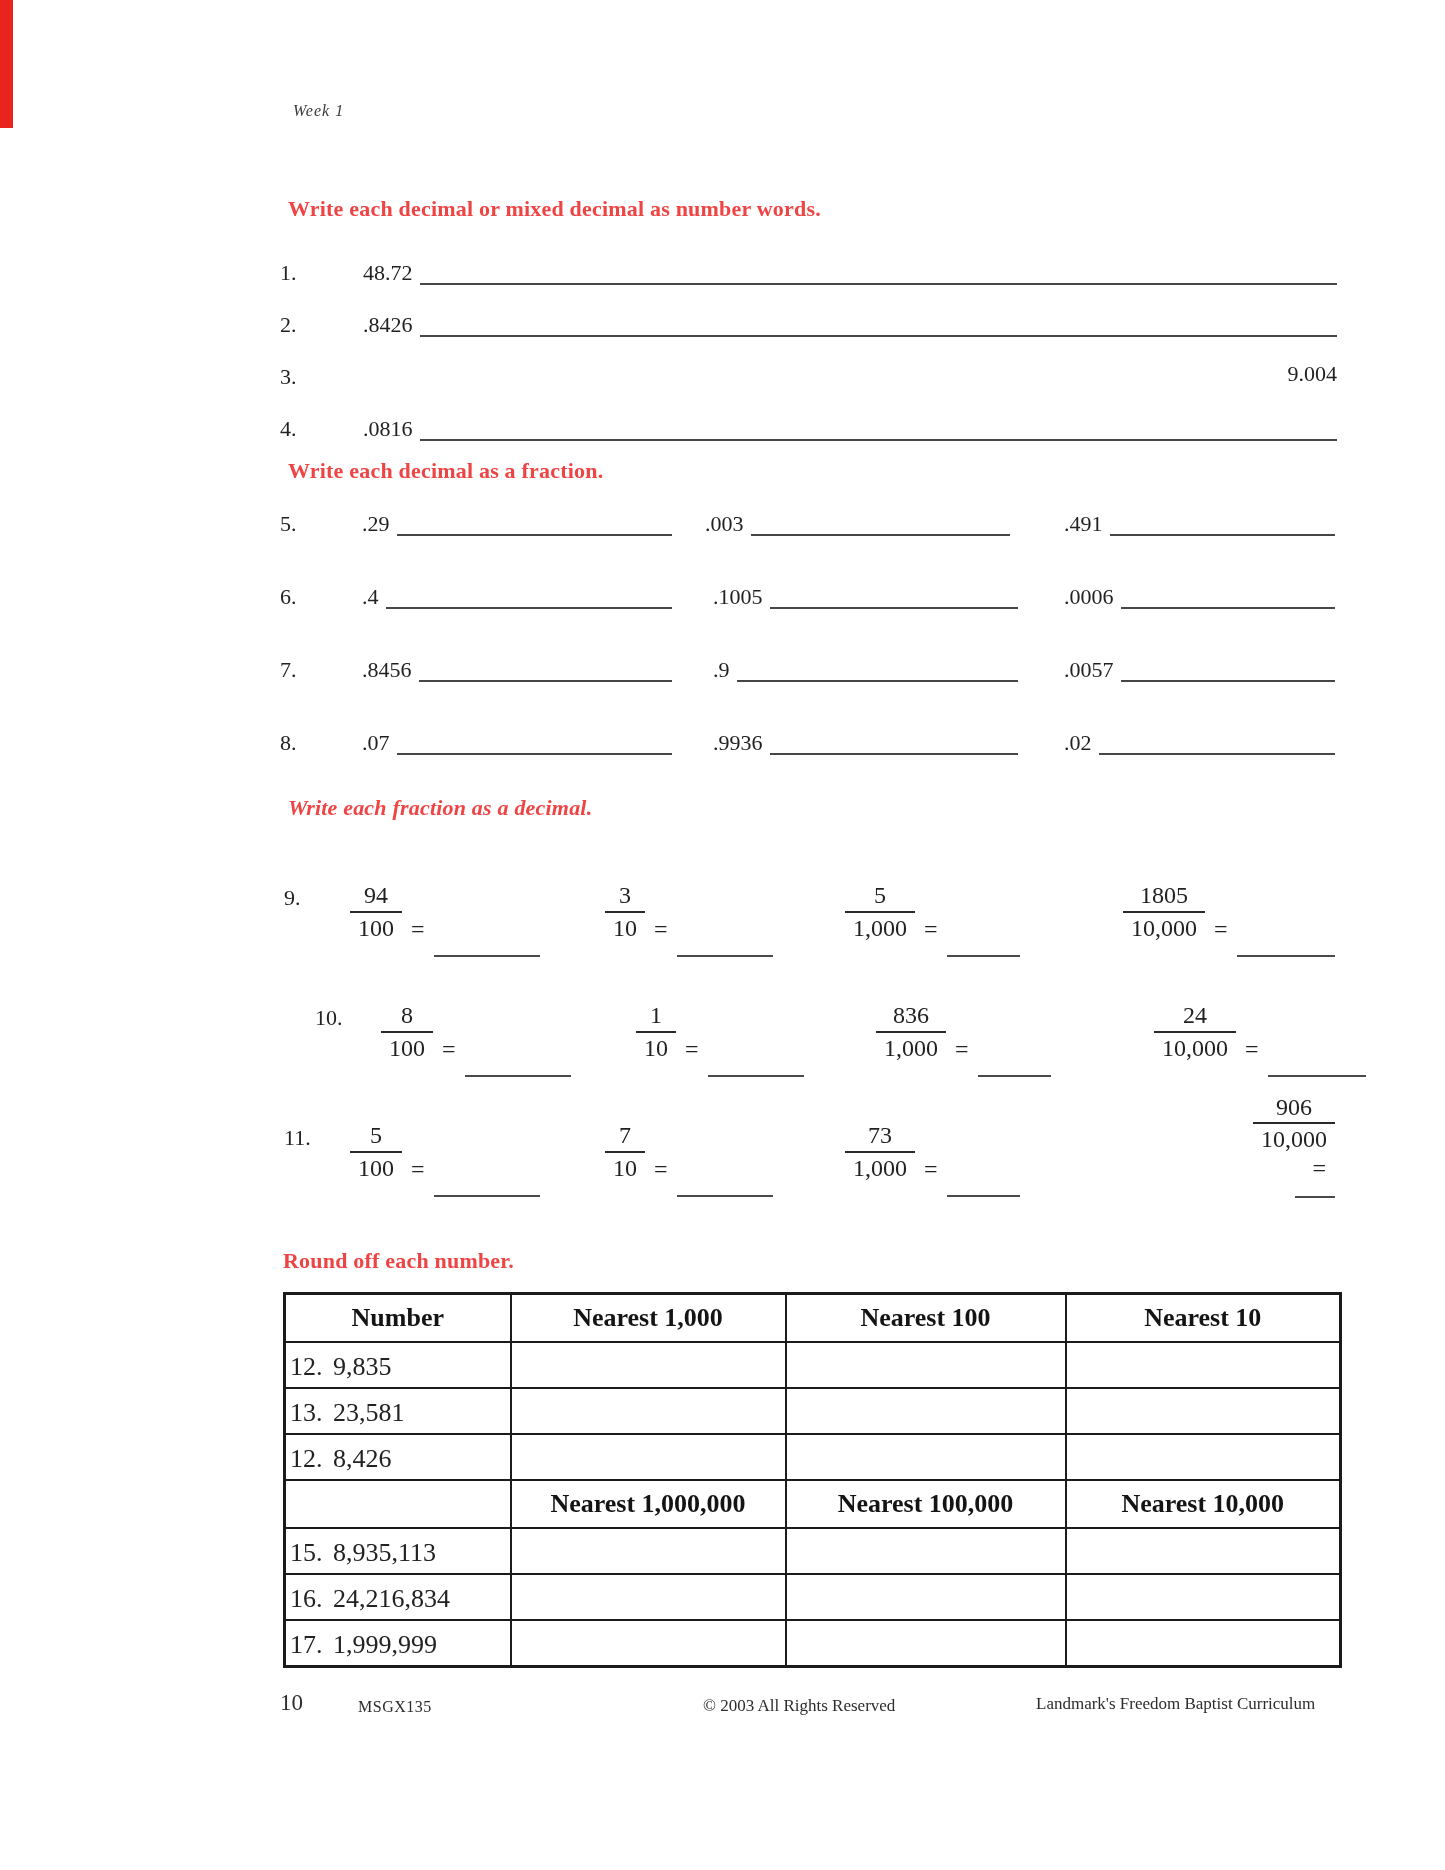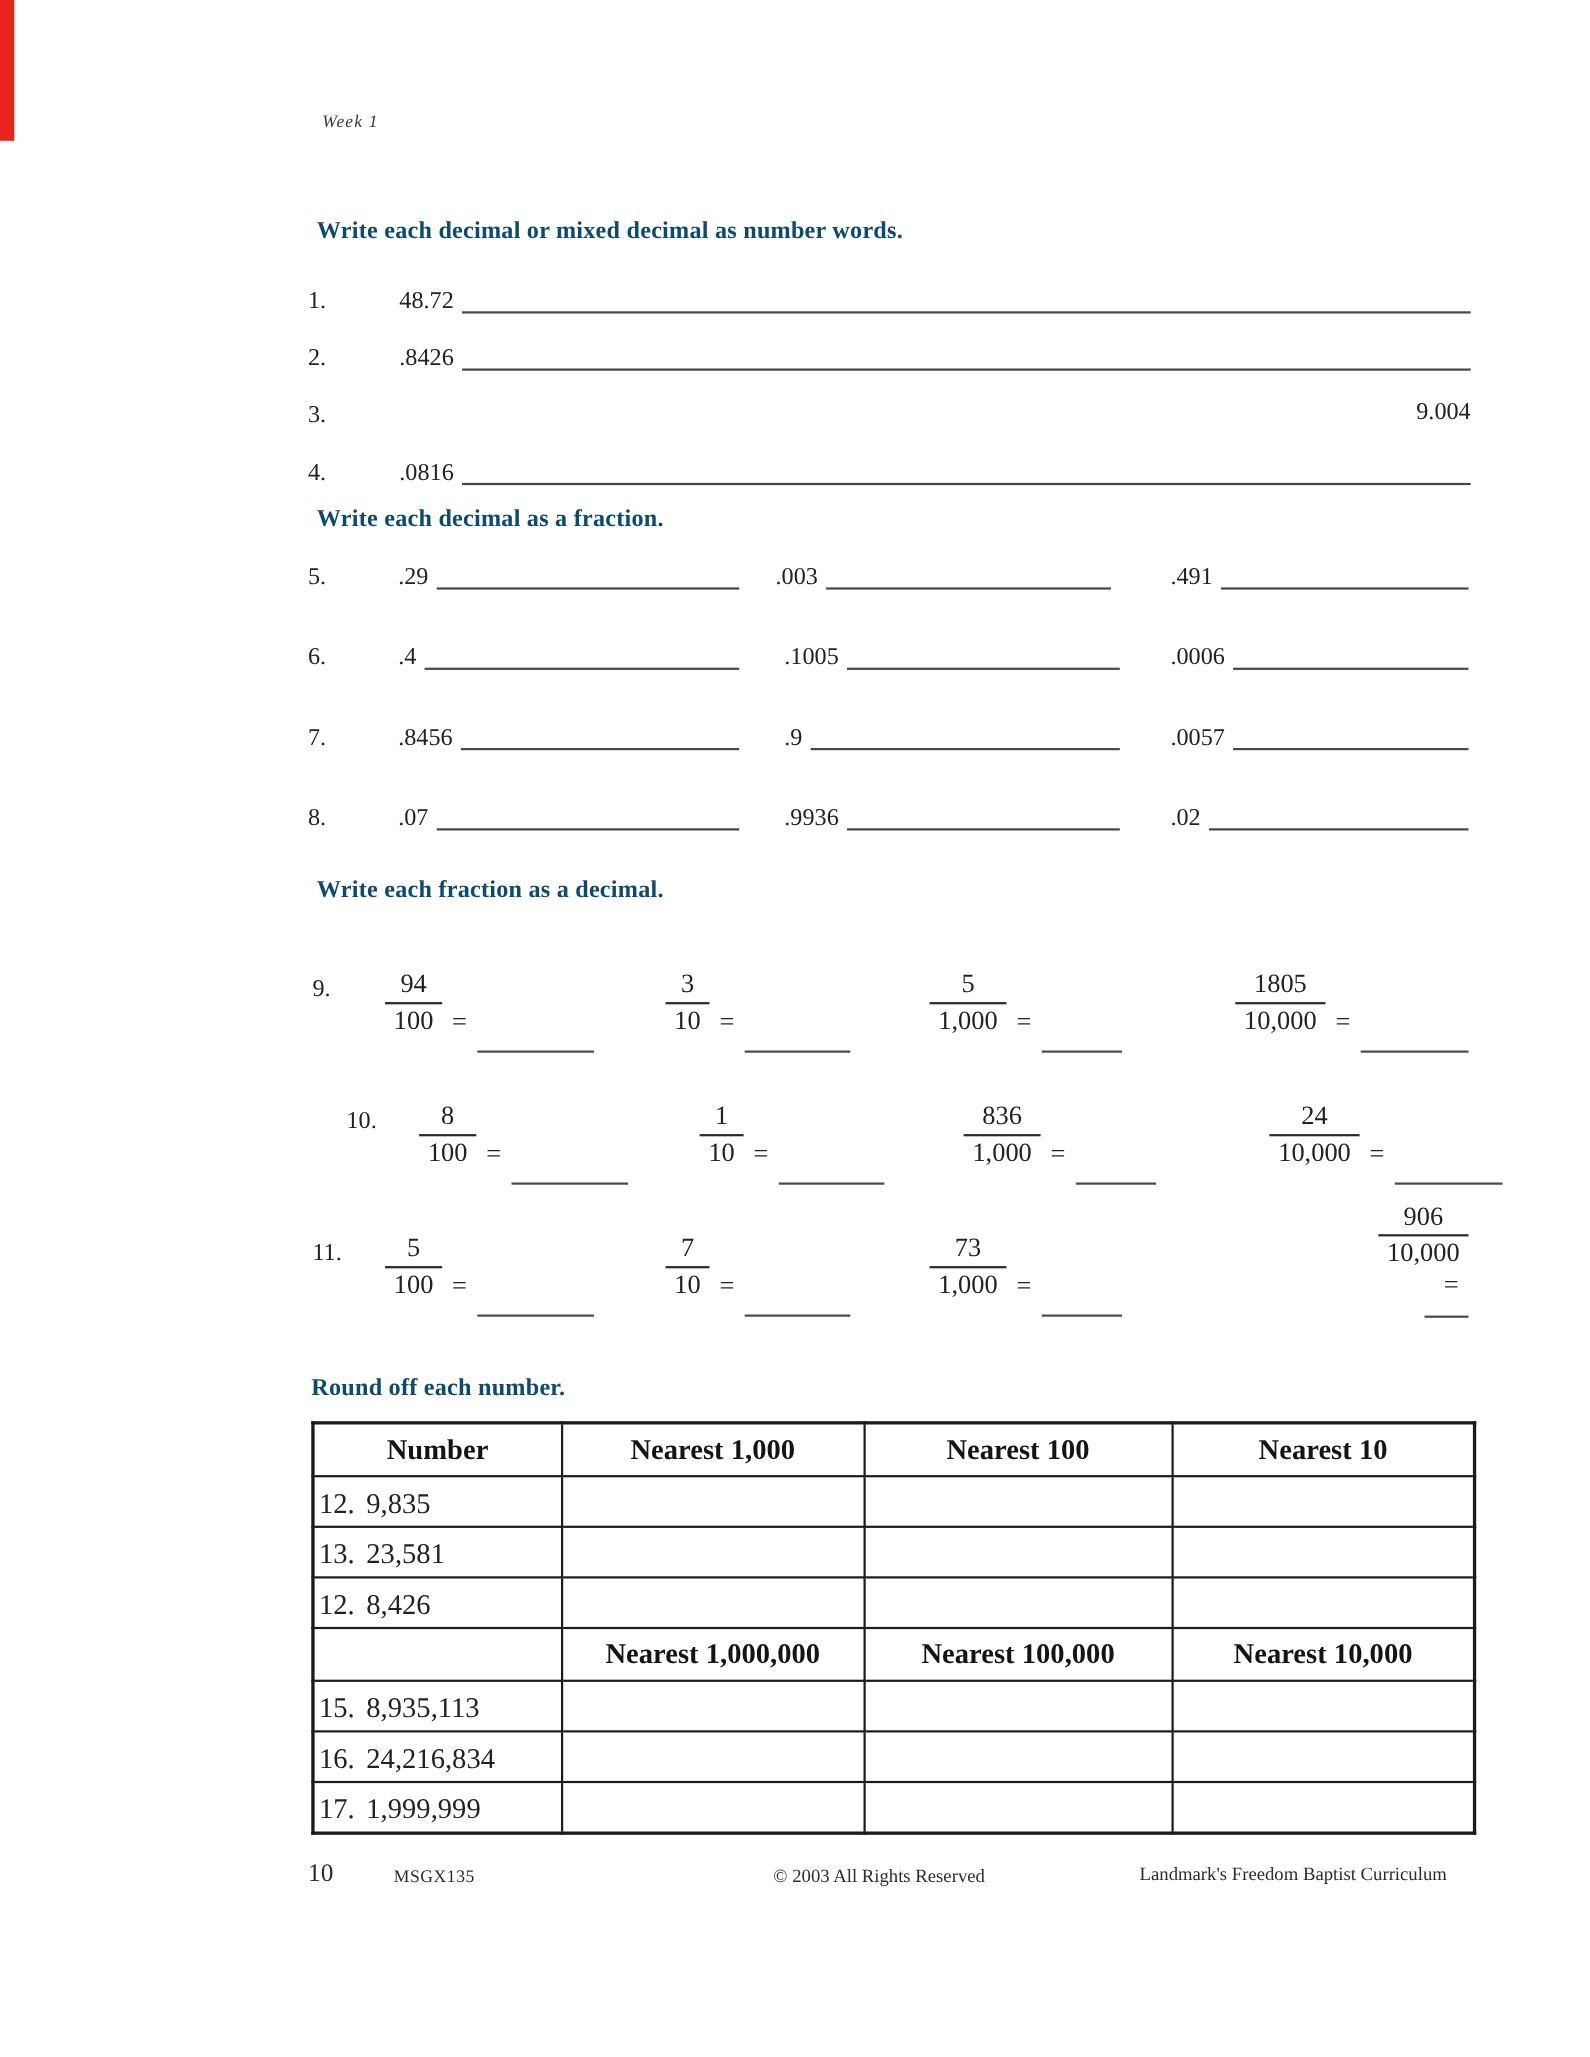--- a/index.html
+++ b/index.html
@@ -9,21 +9,21 @@
     background:#ffffff;
     font-family:"Liberation Serif","DejaVu Serif",serif;
     color:#222222;
     overflow:hidden;
   }
 
   .red-strip { position:absolute; left:0; top:0; width:13px; height:128px; background:#e8241d; }
 
   .week { position:absolute; font-style:italic; font-size:16px; color:#3a3a3a; letter-spacing:1px; }
 
-  .heading { position:absolute; font-weight:bold; font-size:22px; color:#0c4a6e; letter-spacing:0.2px; white-space:nowrap; }
+  .heading { position:absolute; font-weight:bold; font-size:22px; color:#ef4444; letter-spacing:0.2px; white-space:nowrap; }
 
   
   .arow, .brow { position:absolute; left:280px; width:1057px; height:32px; font-size:22px; }
   .rnum  { position:absolute; left:0; bottom:0; }
   .acell, .bcell { position:absolute; bottom:0; display:flex; align-items:flex-end; }
   .rval  { white-space:nowrap; }
   .rline { flex:1; border-bottom:2px solid #474747; margin-left:7px; margin-bottom:1px; height:0; }
 
   
   .crow { position:absolute; left:280px; width:1057px; height:90px; font-size:24px; }
@@ -141,21 +141,21 @@
     <div class="bcell" style="left:433px; width:305px;">
       <span class="rval">.9936</span>
       <span class="rline"></span>
     </div>
     <div class="bcell" style="left:784px; width:271px;">
       <span class="rval">.02</span>
       <span class="rline"></span>
     </div>
   </div>
 
-  <div class="heading" style="left:288px; top:795px;">Write each fraction as a decimal.</div>
+  <div class="heading" style="left:288px; top:795px;font-style:italic;">Write each fraction as a decimal.</div>
 
   <div class="crow" style="top:853px;">
     <span class="cnum">9.</span>
     <div class="fcell" style="left:70px; width:190px;">
       <span class="frac">
           <span class="fn">94</span>
           <span class="fd">100</span>
         </span>
       <span class="eq">=</span>
       <span class="fline"></span>

